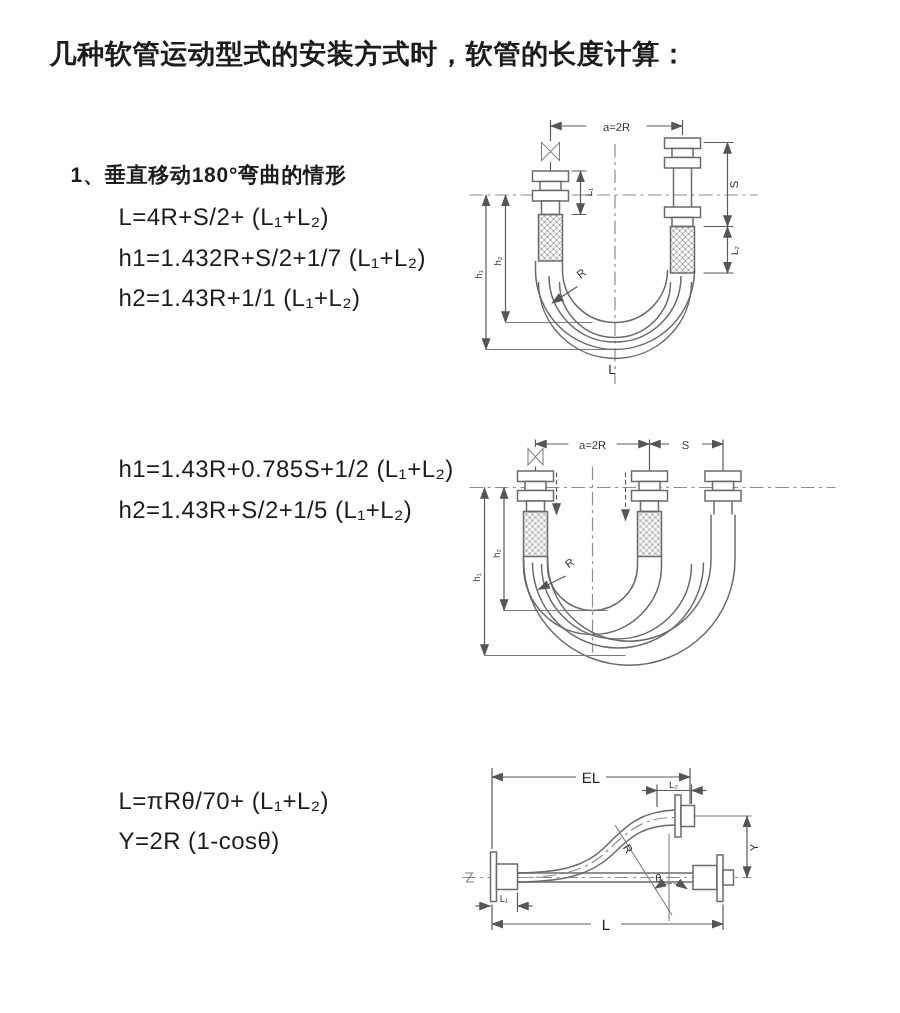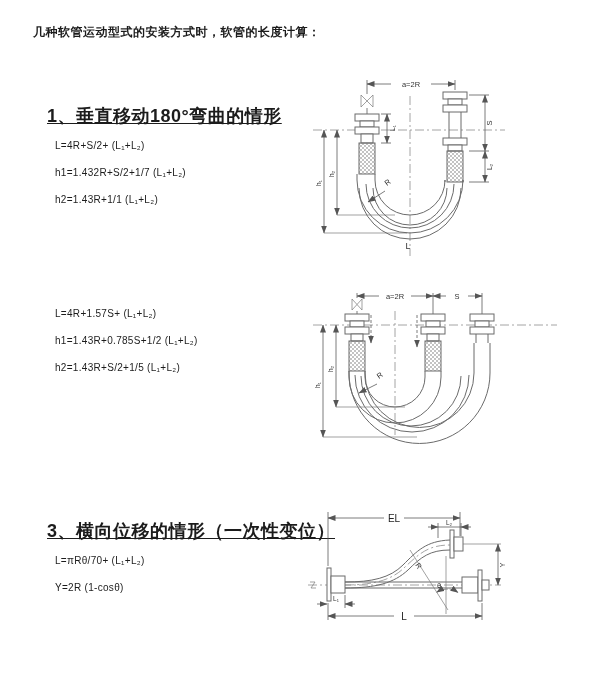--- a/index.html
+++ b/index.html
@@ -1,25 +1,25 @@
 <!DOCTYPE html>
 <html><head>
 <meta charset="utf-8">
 <style>
   html,body{margin:0;padding:0;}
   body{
     width:600px;height:675px;background:#ffffff;position:relative;overflow:hidden;
     font-family:"Liberation Sans","DejaVu Sans",sans-serif;color:#1c1c1c;
   }
   .page-title{
-    position:absolute;left:33px;top:24px;font-size:12px;font-weight:bold;letter-spacing:.5px;
+    position:absolute;left:33px;top:24px;font-size:18px;font-weight:bold;letter-spacing:.5px;
   }
   .section{position:absolute;}
-  .sec-heading{font-size:18px;font-weight:bold;letter-spacing:.5px;line-height:20px;margin:0 0 6px 0;text-decoration:underline;}
-  .formula{font-size:10px;line-height:27px;margin-left:8px;letter-spacing:.3px;white-space:pre;}
+  .sec-heading{font-size:14px;font-weight:bold;letter-spacing:.5px;line-height:20px;margin:0 0 6px 0;}
+  .formula{font-size:16px;line-height:27px;margin-left:32px;letter-spacing:.3px;white-space:pre;}
   .fig{position:absolute;}
   svg{font-family:"Liberation Sans","DejaVu Sans",sans-serif;}
   .ln{stroke:#6b6b6b;stroke-width:1;fill:none;}
   .fit{fill:#ffffff;stroke:#6b6b6b;stroke-width:1;}
   .braid{stroke:#6b6b6b;stroke-width:1;}
   .cl{stroke:#8d8d8d;stroke-width:.8;fill:none;stroke-dasharray:9 3 2 3;}
   .dim{stroke:#5a5a5a;stroke-width:.8;fill:none;}
   .thin{stroke:#7a7a7a;stroke-width:.7;fill:none;}
   .dl{font-size:7.5px;fill:#333;}
   .dls{font-size:6.5px;fill:#333;}
@@ -32,27 +32,25 @@
 <div class="page-title">几种软管运动型式的安装方式时，软管的长度计算：</div>
 
 <div class="section" style="left:47px;top:106px;">
   <div class="sec-heading">1、垂直移动180°弯曲的情形</div>
   <div class="formula">L=4R+S/2+ (L₁+L₂)</div>
   <div class="formula">h1=1.432R+S/2+1/7 (L₁+L₂)</div>
   <div class="formula">h2=1.43R+1/1 (L₁+L₂)</div>
 </div>
 
 <div class="section" style="left:47px;top:300px;">
-  <div class="formula">L=4R+1.57S+ (L₁+L₂)</div>
   <div class="formula">h1=1.43R+0.785S+1/2 (L₁+L₂)</div>
   <div class="formula">h2=1.43R+S/2+1/5 (L₁+L₂)</div>
 </div>
 
 <div class="section" style="left:47px;top:521px;">
-  <div class="sec-heading">3、横向位移的情形（一次性变位）</div>
   <div class="formula">L=πRθ/70+ (L₁+L₂)</div>
   <div class="formula">Y=2R (1-cosθ)</div>
 </div>
 
 <svg class="fig" style="left:305px;top:70px;" width="290" height="195" viewBox="0 0 290 195">
   <defs>
     <pattern id="pb1" width="4" height="4" patternUnits="userSpaceOnUse">
       <path d="M0,0 L4,4 M4,0 L0,4" stroke="#9a9a9a" stroke-width=".6"></path>
     </pattern>
     <marker id="mk1" viewBox="0 0 8 6" refX="7.5" refY="3" markerWidth="8" markerHeight="6" orient="auto-start-reverse" markerUnits="userSpaceOnUse">

